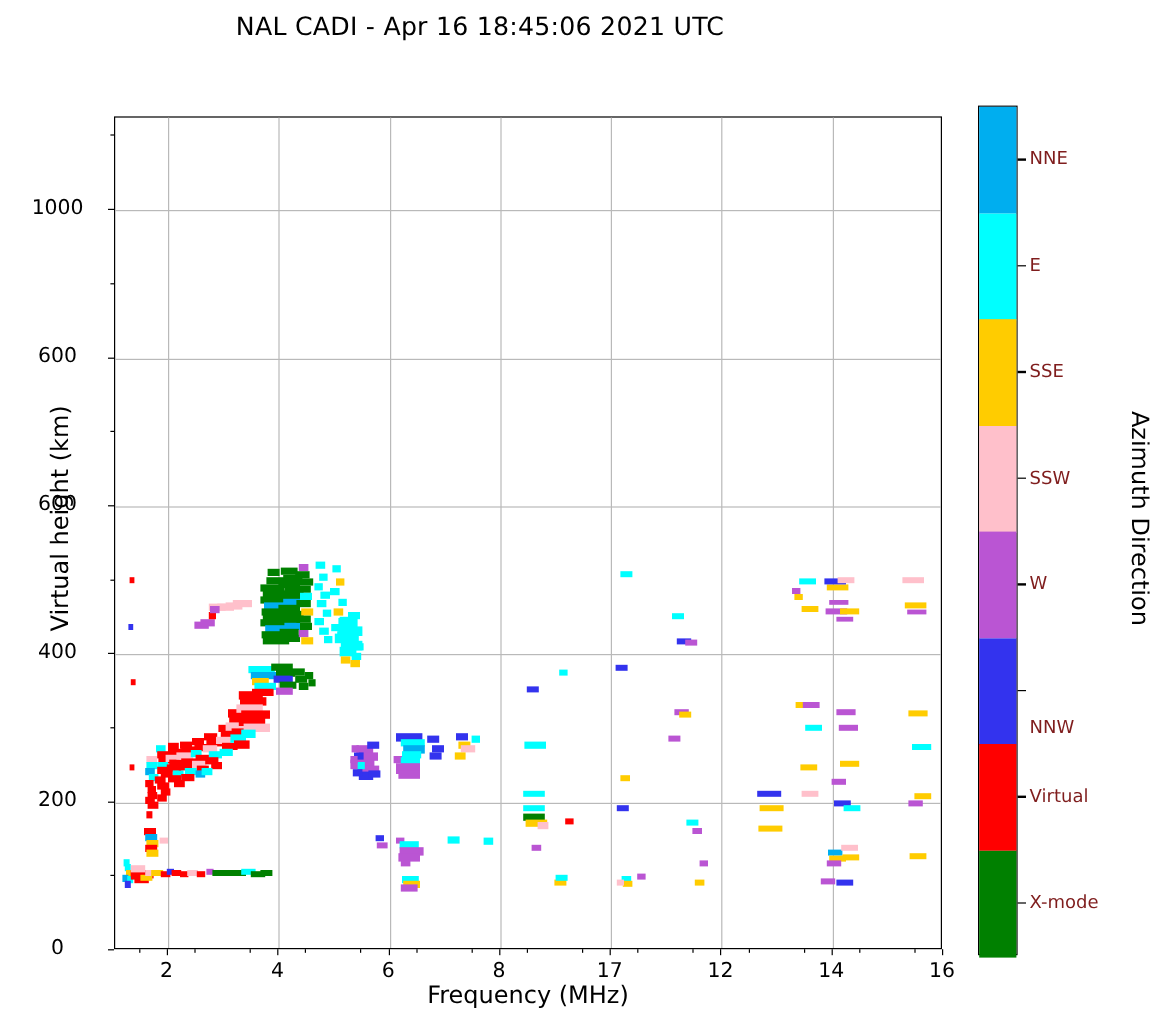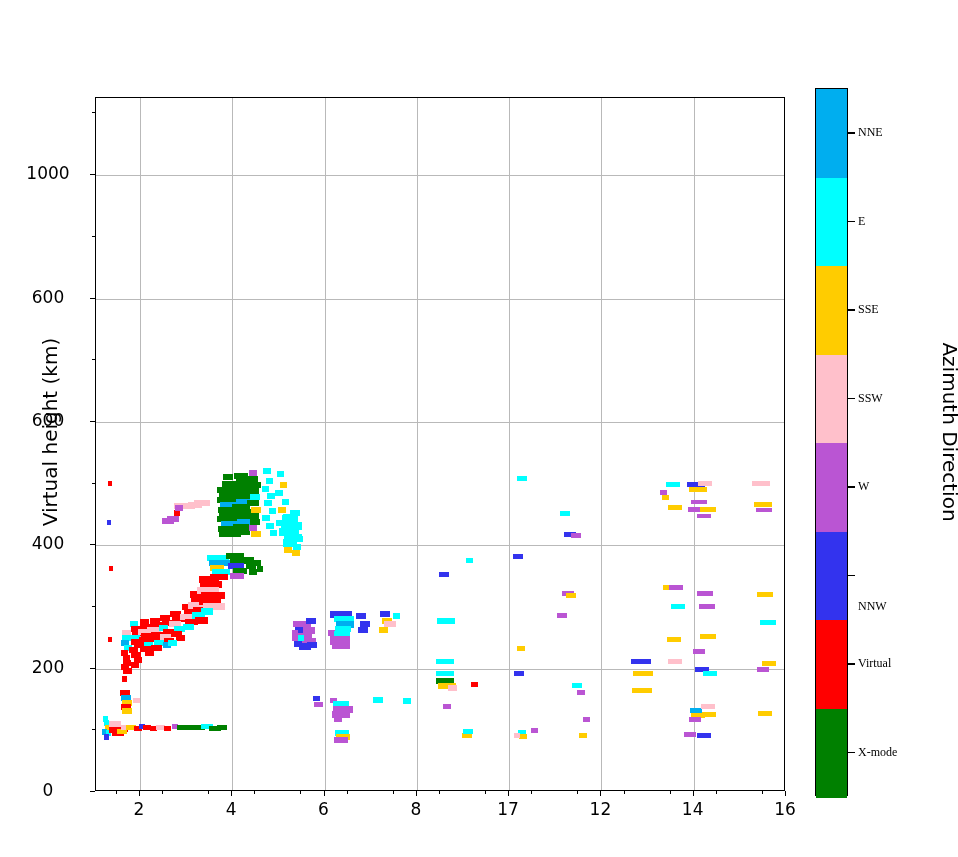--- a/index.html
+++ b/index.html
@@ -32,30 +32,31 @@
   #xtitle{position:absolute;left:95px;top:817px;width:690px;text-align:center;
           font-size:20px;color:#000;}
   #ytitle{position:absolute;left:-100px;top:420px;width:300px;text-align:center;
           font-size:20px;color:#000;transform:rotate(-90deg);transform-origin:center;}
 
   
   #cbar{position:absolute;left:815px;top:88px;width:33px;height:708px;
         border:1.2px solid #000;box-sizing:border-box;}
   .cseg{position:absolute;left:0;width:100%;}
   .ctk{position:absolute;width:7px;height:1.4px;background:#000;left:848px;}
-  .clab{position:absolute;left:858px;font-size:12px;color:#000000;white-space:nowrap;
-        transform:translateY(-50%);font-family:Liberation Serif, serif;}
+  .clab{position:absolute;left:858px;font-size:15px;color:#7f1d1d;white-space:nowrap;
+        transform:translateY(-50%);}
   #cbtitle{position:absolute;left:800px;top:420px;width:300px;text-align:center;
            font-size:20px;color:#000;transform:rotate(90deg);transform-origin:center;}
 </style>
 </head>
 <body>
 
 <div id="root">
 
+  <div id="title">NAL CADI - Apr 16 18:45:06 2021 UTC</div>
 
   <div id="plot">
     <div id="grid">
         <div class="gl v" style="left: 43.8px;"></div>
         <div class="gl v" style="left: 136.2px;"></div>
         <div class="gl v" style="left: 228.5px;"></div>
         <div class="gl v" style="left: 320.8px;"></div>
         <div class="gl v" style="left: 413.1px;"></div>
         <div class="gl v" style="left: 505.4px;"></div>
         <div class="gl v" style="left: 597.7px;"></div>
@@ -414,20 +415,21 @@
       <div class="tk y" style="left: 90px; top: 174.1px;"></div>
       <div class="ylab" style="left: 13px; top: 163.1px;">1000</div>
       <div class="tk ym" style="left: 92px; top: 729.3px;"></div>
       <div class="tk ym" style="left: 92px; top: 605.9px;"></div>
       <div class="tk ym" style="left: 92px; top: 482.6px;"></div>
       <div class="tk ym" style="left: 92px; top: 359.2px;"></div>
       <div class="tk ym" style="left: 92px; top: 235.8px;"></div>
       <div class="tk ym" style="left: 92px; top: 112.4px;"></div>
     </div>
 
+  <div id="xtitle">Frequency (MHz)</div>
   <div id="ytitle">Virtual height (km)</div>
 
   <div id="cbar">
       <div class="cseg" style="top: 0px; height: 89px; background: rgb(0, 174, 239);"></div>
       <div class="cseg" style="top: 88.5px; height: 89px; background: rgb(0, 255, 255);"></div>
       <div class="cseg" style="top: 177px; height: 89px; background: rgb(255, 204, 0);"></div>
       <div class="cseg" style="top: 265.5px; height: 89px; background: rgb(255, 192, 203);"></div>
       <div class="cseg" style="top: 354px; height: 89px; background: rgb(186, 85, 211);"></div>
       <div class="cseg" style="top: 442.5px; height: 89px; background: rgb(51, 51, 238);"></div>
       <div class="cseg" style="top: 531px; height: 89px; background: rgb(255, 0, 0);"></div>

